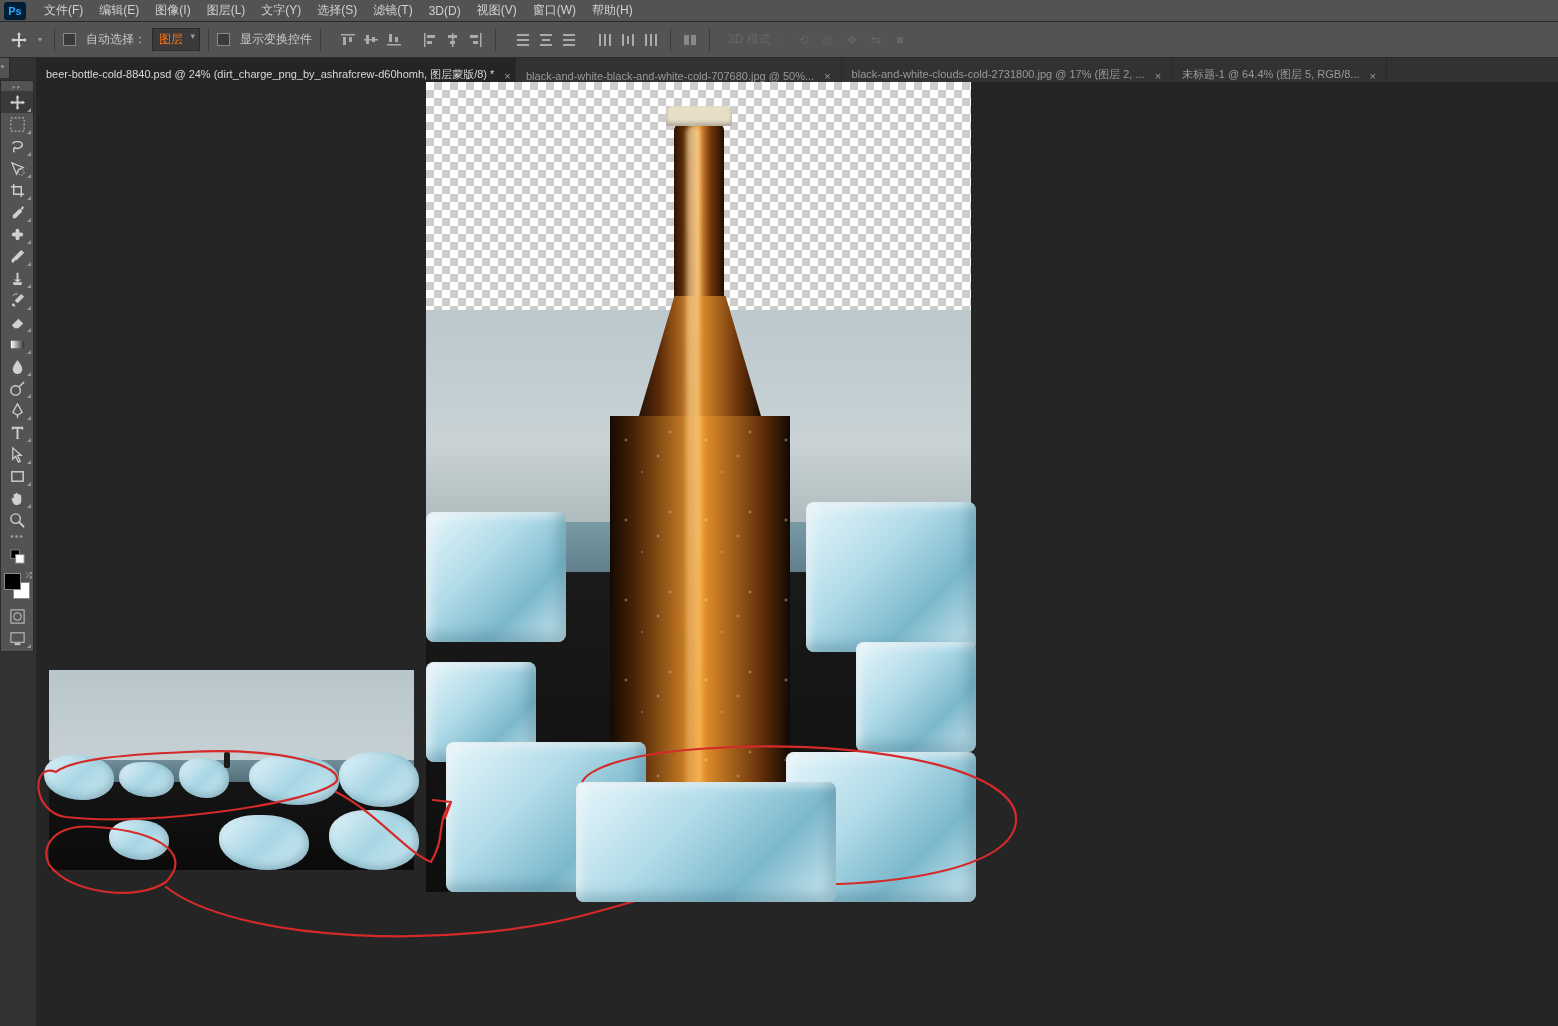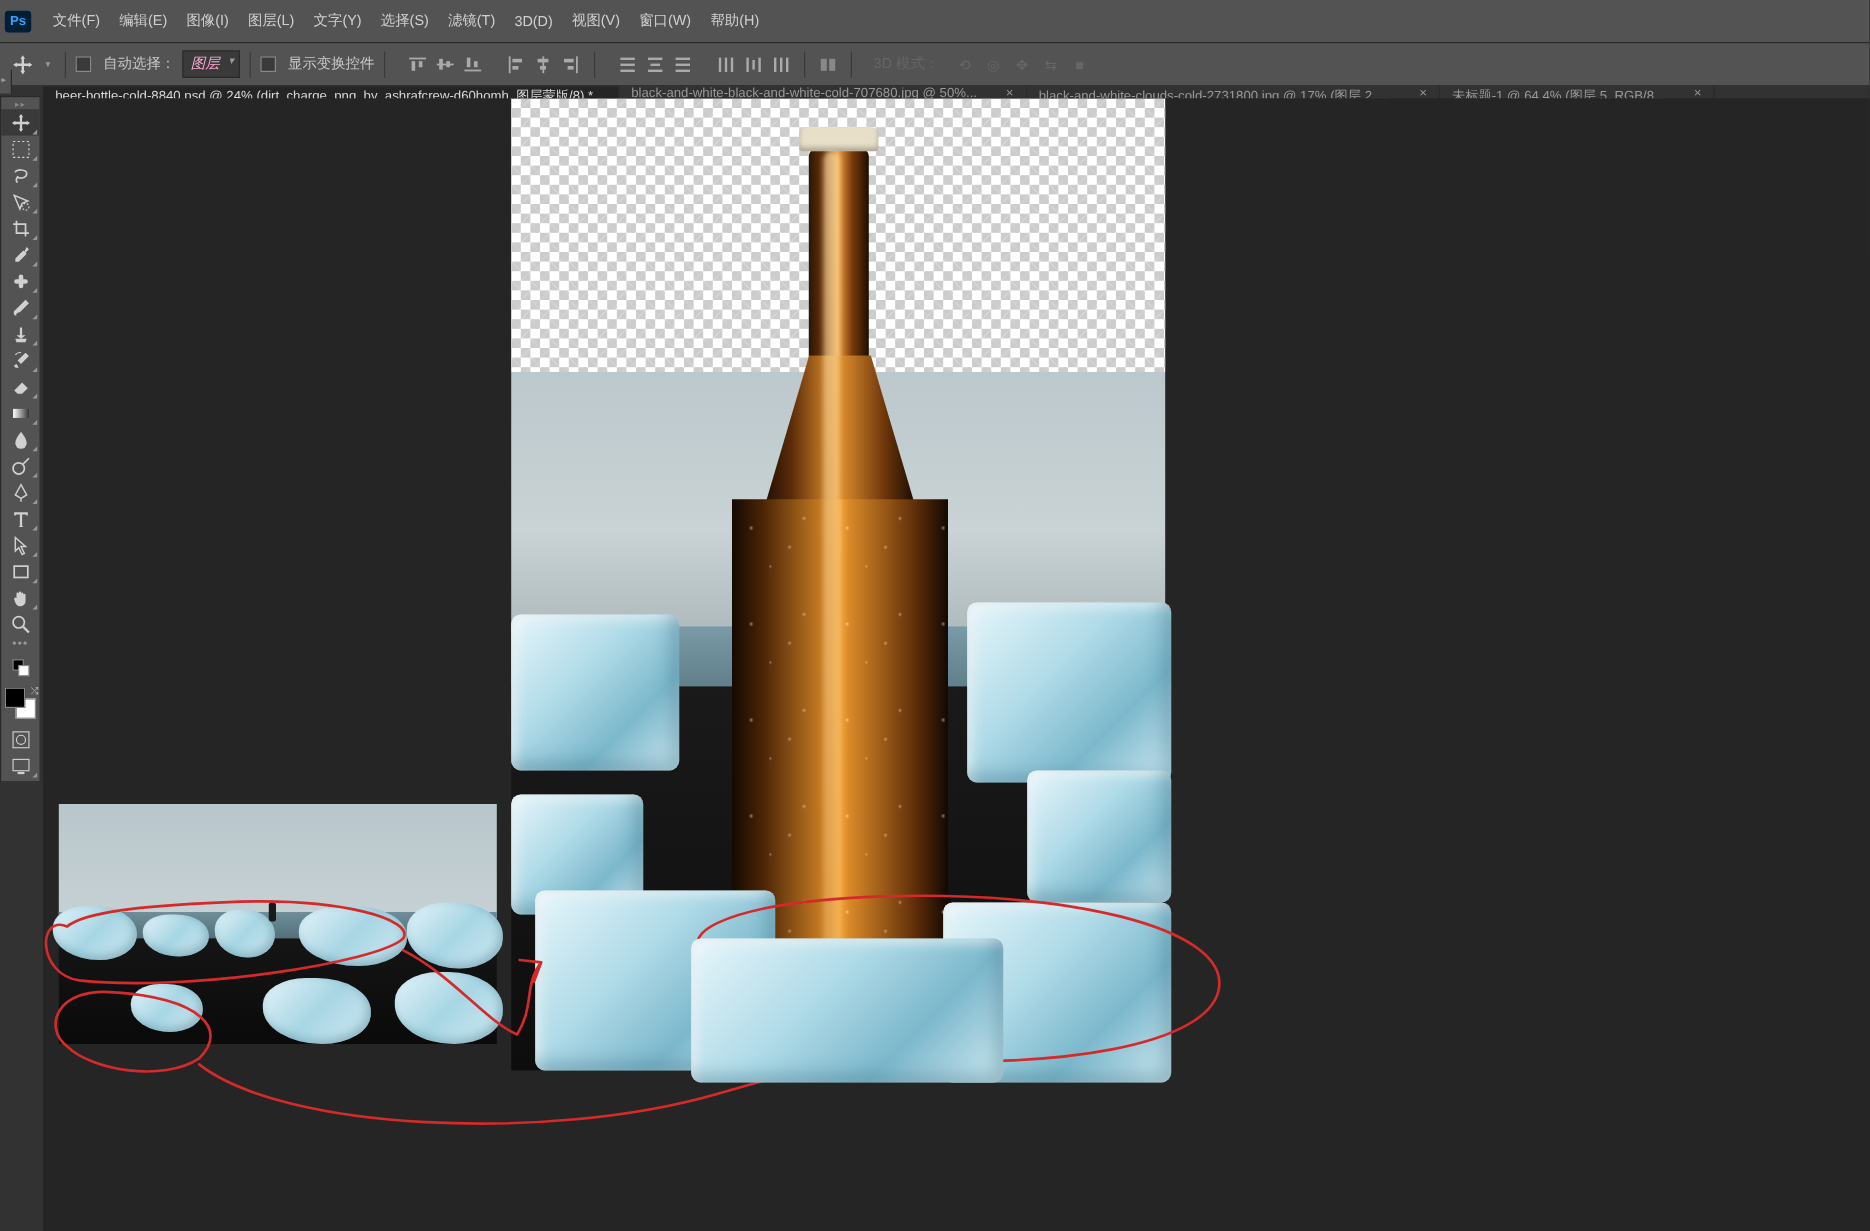--- a/index.html
+++ b/index.html
@@ -1,46 +1,46 @@
 <!DOCTYPE html>
 <html><head>
 <meta charset="utf-8">
 <style>
 * { margin: 0; padding: 0; box-sizing: border-box; font-family: "Microsoft YaHei", Arial, sans-serif; user-select: none; }
 body { background: #323232; color: #c8c8c8; width: 1558px; height: 1026px; overflow: hidden; position: relative; }
 
 
-.menubar { height: 36px; background: #535353; display: flex; align-items: center; padding: 0 4px; font-size: 12px; border-bottom: 1px solid #2a2a2a; }
+.menubar { height: 22px; background: #535353; display: flex; align-items: center; padding: 0 4px; font-size: 12px; border-bottom: 1px solid #2a2a2a; }
 .ps-logo { width: 22px; height: 18px; background: #001e36; color: #31a8ff; font-weight: bold; font-size: 11px; display: flex; align-items: center; justify-content: center; border-radius: 3px; margin-right: 10px; }
 .menubar-item { padding: 0 8px; cursor: pointer; color: #d0d0d0; }
 
 
 .options-bar { height: 36px; background: #535353; display: flex; align-items: center; padding: 0 10px; font-size: 12px; border-bottom: 1px solid #2a2a2a; gap: 6px; }
 .move-icon { width: 18px; height: 18px; position: relative; }
 .move-icon svg { width: 100%; height: 100%; }
 .dropdown-caret { font-size: 8px; padding: 0 4px; color: #999; }
 .divider { width: 1px; height: 22px; background: #3a3a3a; margin: 0 2px; }
 .checkbox { width: 13px; height: 13px; border: 1px solid #888; background: #3a3a3a; display: inline-block; vertical-align: middle; margin-right: 4px; }
 .opt-label { color: #c8c8c8; }
-.select-box { background: #3a3a3a; border: 1px solid #2a2a2a; padding: 2px 16px 2px 6px; position: relative; color: #f9a8d4; font-style: italic; }
+.select-box { background: #3a3a3a; border: 1px solid #2a2a2a; padding: 2px 16px 2px 6px; position: relative; color: #f97316; }
 .select-box::after { content: "▾"; position: absolute; right: 4px; top: 2px; font-size: 9px; color: #999; }
 .align-group { display: flex; gap: 1px; margin-left: 8px; }
 .align-btn { width: 22px; height: 22px; display: flex; align-items: center; justify-content: center; color: #aaa; }
 .align-btn svg { width: 16px; height: 16px; }
 .threed-label { color: #666; margin-left: 10px; }
 .threed-icons { display: flex; gap: 6px; margin-left: 6px; }
 .threed-icons span { width: 18px; height: 18px; color: #666; display: flex; align-items: center; justify-content: center; }
 
 
 .left-strip { position: absolute; left: 0; top: 58px; width: 10px; height: 20px; background: #535353; border-right: 1px solid #2a2a2a; }
 .left-strip::before { content: "▸▸"; font-size: 6px; color: #999; letter-spacing: -2px; position: absolute; top: 4px; left: 1px; }
 
 
 .doc-tabs { height: 24px; background: #323232; display: flex; align-items: stretch; padding-left: 36px; }
-.doc-tab { display: flex; align-items: flex-start; padding: 0 10px; font-size: 11px; color: #999; border-right: 1px solid #2a2a2a; max-width: 480px; white-space: nowrap; overflow: hidden; gap: 24px; }
+.doc-tab { display: flex; align-items: flex-end; padding: 0 10px; font-size: 11px; color: #999; border-right: 1px solid #2a2a2a; max-width: 480px; white-space: nowrap; overflow: hidden; gap: 10px; }
 .doc-tab.active { background: #252525; color: #d8d8d8; }
 .doc-tab-close { font-size: 11px; color: #999; }
 
 
 .tools { position: absolute; left: 0; top: 80px; width: 34px; background: #535353; border: 1px solid #2a2a2a; padding: 2px 0; }
 .tool-grip { height: 8px; display: flex; align-items: center; justify-content: center; color: #888; font-size: 7px; letter-spacing: 1px; }
 .tool-btn { width: 32px; height: 22px; display: flex; align-items: center; justify-content: center; position: relative; color: #d0d0d0; }
 .tool-btn.small-gap { margin-top: 2px; }
 .tool-btn.active { background: #3a3a3a; }
 .tool-btn svg { width: 17px; height: 17px; }

